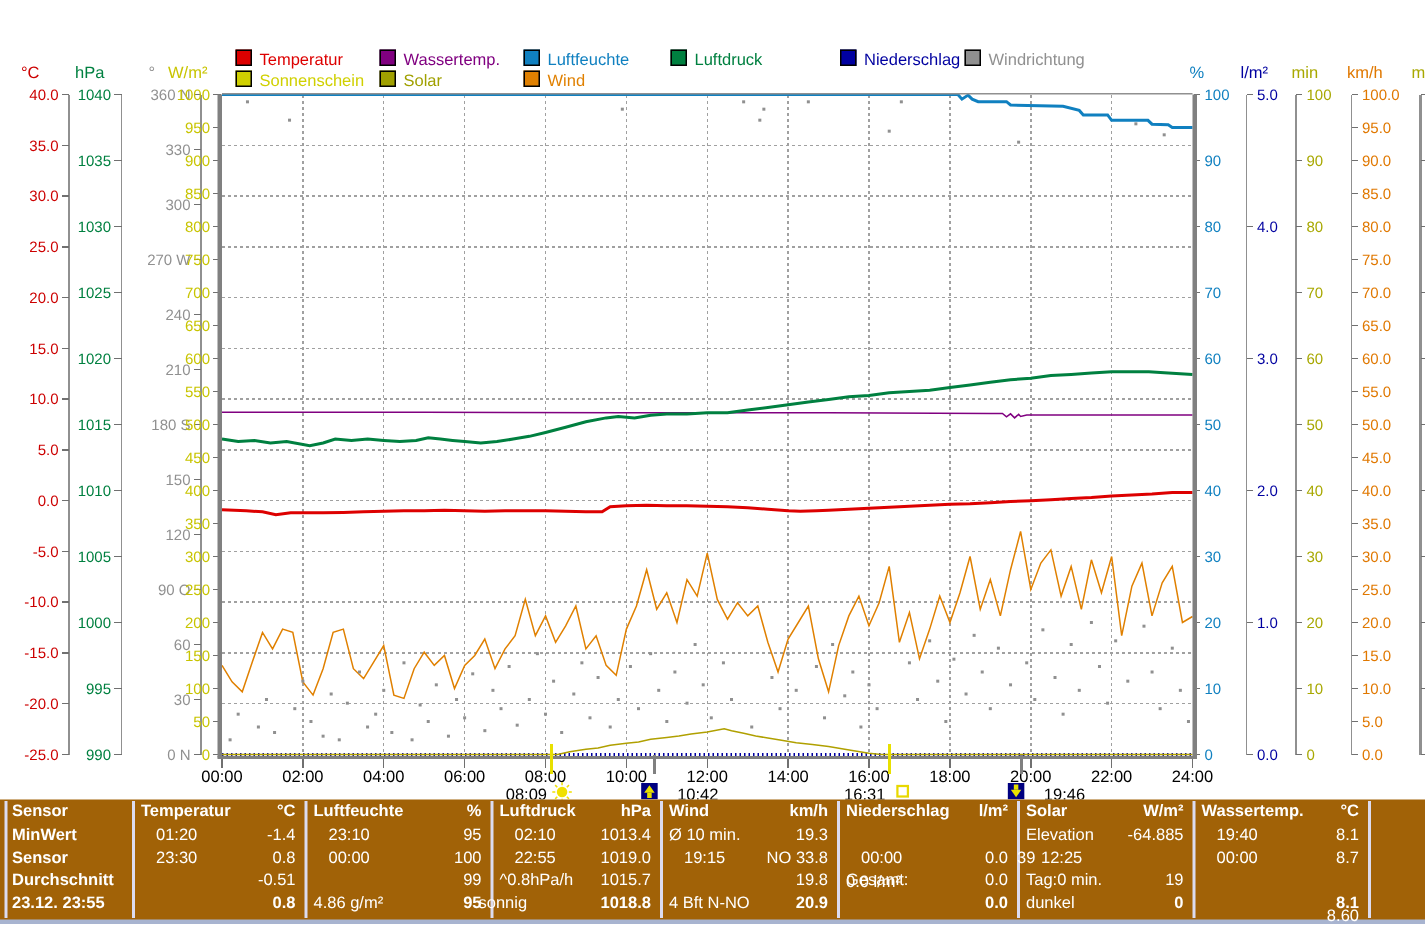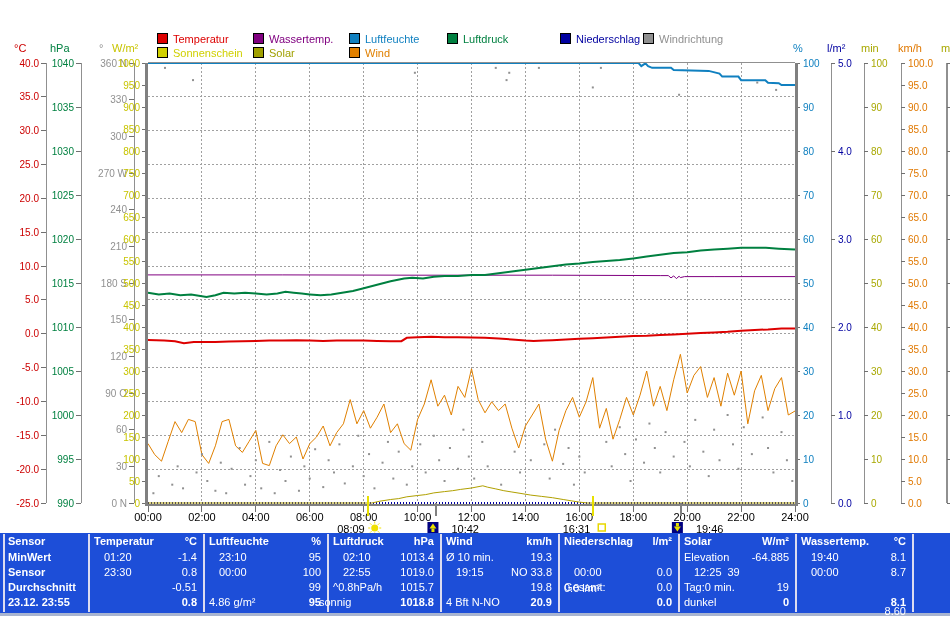--- a/index.html
+++ b/index.html
@@ -5,21 +5,21 @@
   html,body{margin:0;padding:0;background:#fff;}
   #app{position:relative;width:950px;height:625px;background:#ffffff;
        font-family:"Liberation Sans","DejaVu Sans",sans-serif;overflow:hidden;}
   #title{position:absolute;top:6px;left:0;width:950px;text-align:center;
          font-size:14px;color:#000;}
   .leg{position:absolute;height:12px;font-size:11px;line-height:12px;white-space:nowrap;}
   .leg .sw{display:inline-block;width:9px;height:9px;border:1px solid #000;
            margin-right:5px;vertical-align:-1px;}
   #chart{position:absolute;left:0;top:0;}
   #table{position:absolute;left:0;top:533px;width:950px;height:80px;
-         background:#1d4ed8;border-bottom:3px solid #a8b4d0;}
+         background:#a16207;border-bottom:3px solid #a8b4d0;}
   .tc{position:absolute;color:#fff;font-size:11px;line-height:13px;white-space:nowrap;}
   .b{font-weight:bold;}
   .sep{position:absolute;top:1px;height:78px;width:2px;background:#dcdcf0;}
 </style>
 </head>
 <body>
 
 <div id="app">
   <div id="legend">
       <div class="leg" style="left: 157px; top: 33px;"><span class="sw" style="background: rgb(221, 0, 0);"></span><span style="color: rgb(221, 0, 0);">Temperatur</span></div>
@@ -529,21 +529,21 @@
       <div class="tc" style="left: 558px; width: 114px; text-align: right; top: 33px;">0.0</div>
       <div class="tc" style="left: 564px; top: 48px;">Gesamt:</div>
       <div class="tc" style="left: 558px; width: 114px; text-align: right; top: 48px;">0.0</div>
       <div class="tc" style="left: 564px; top: 49px;">0.0 l/m²</div>
       <div class="tc b" style="left: 558px; width: 114px; text-align: right; top: 63px;">0.0</div>
       <div class="tc b" style="left: 684px; top: 2px;">Solar</div>
       <div class="tc b" style="left: 678px; width: 111px; text-align: right; top: 2px;">W/m²</div>
       <div class="tc" style="left: 684px; top: 18px;">Elevation</div>
       <div class="tc" style="left: 678px; width: 111px; text-align: right; top: 18px;">-64.885</div>
       <div class="tc" style="left: 694px; top: 33px;">12:25</div>
-      <div class="tc" style="left: 678px; width: 111px; text-align: center; top: 33px;">39</div>
+      <div class="tc" style="left: 678px; width: 111px; text-align: left; top: 33px;">39</div>
       <div class="tc" style="left: 684px; top: 48px;">Tag:0 min.</div>
       <div class="tc" style="left: 678px; width: 111px; text-align: right; top: 48px;">19</div>
       <div class="tc" style="left: 684px; top: 63px;">dunkel</div>
       <div class="tc b" style="left: 678px; width: 111px; text-align: right; top: 63px;">0</div>
       <div class="tc b" style="left: 801px; top: 2px;">Wassertemp.</div>
       <div class="tc b" style="left: 795px; width: 111px; text-align: right; top: 2px;">°C</div>
       <div class="tc" style="left: 811px; top: 18px;">19:40</div>
       <div class="tc" style="left: 795px; width: 111px; text-align: right; top: 18px;">8.1</div>
       <div class="tc" style="left: 811px; top: 33px;">00:00</div>
       <div class="tc" style="left: 795px; width: 111px; text-align: right; top: 33px;">8.7</div>

